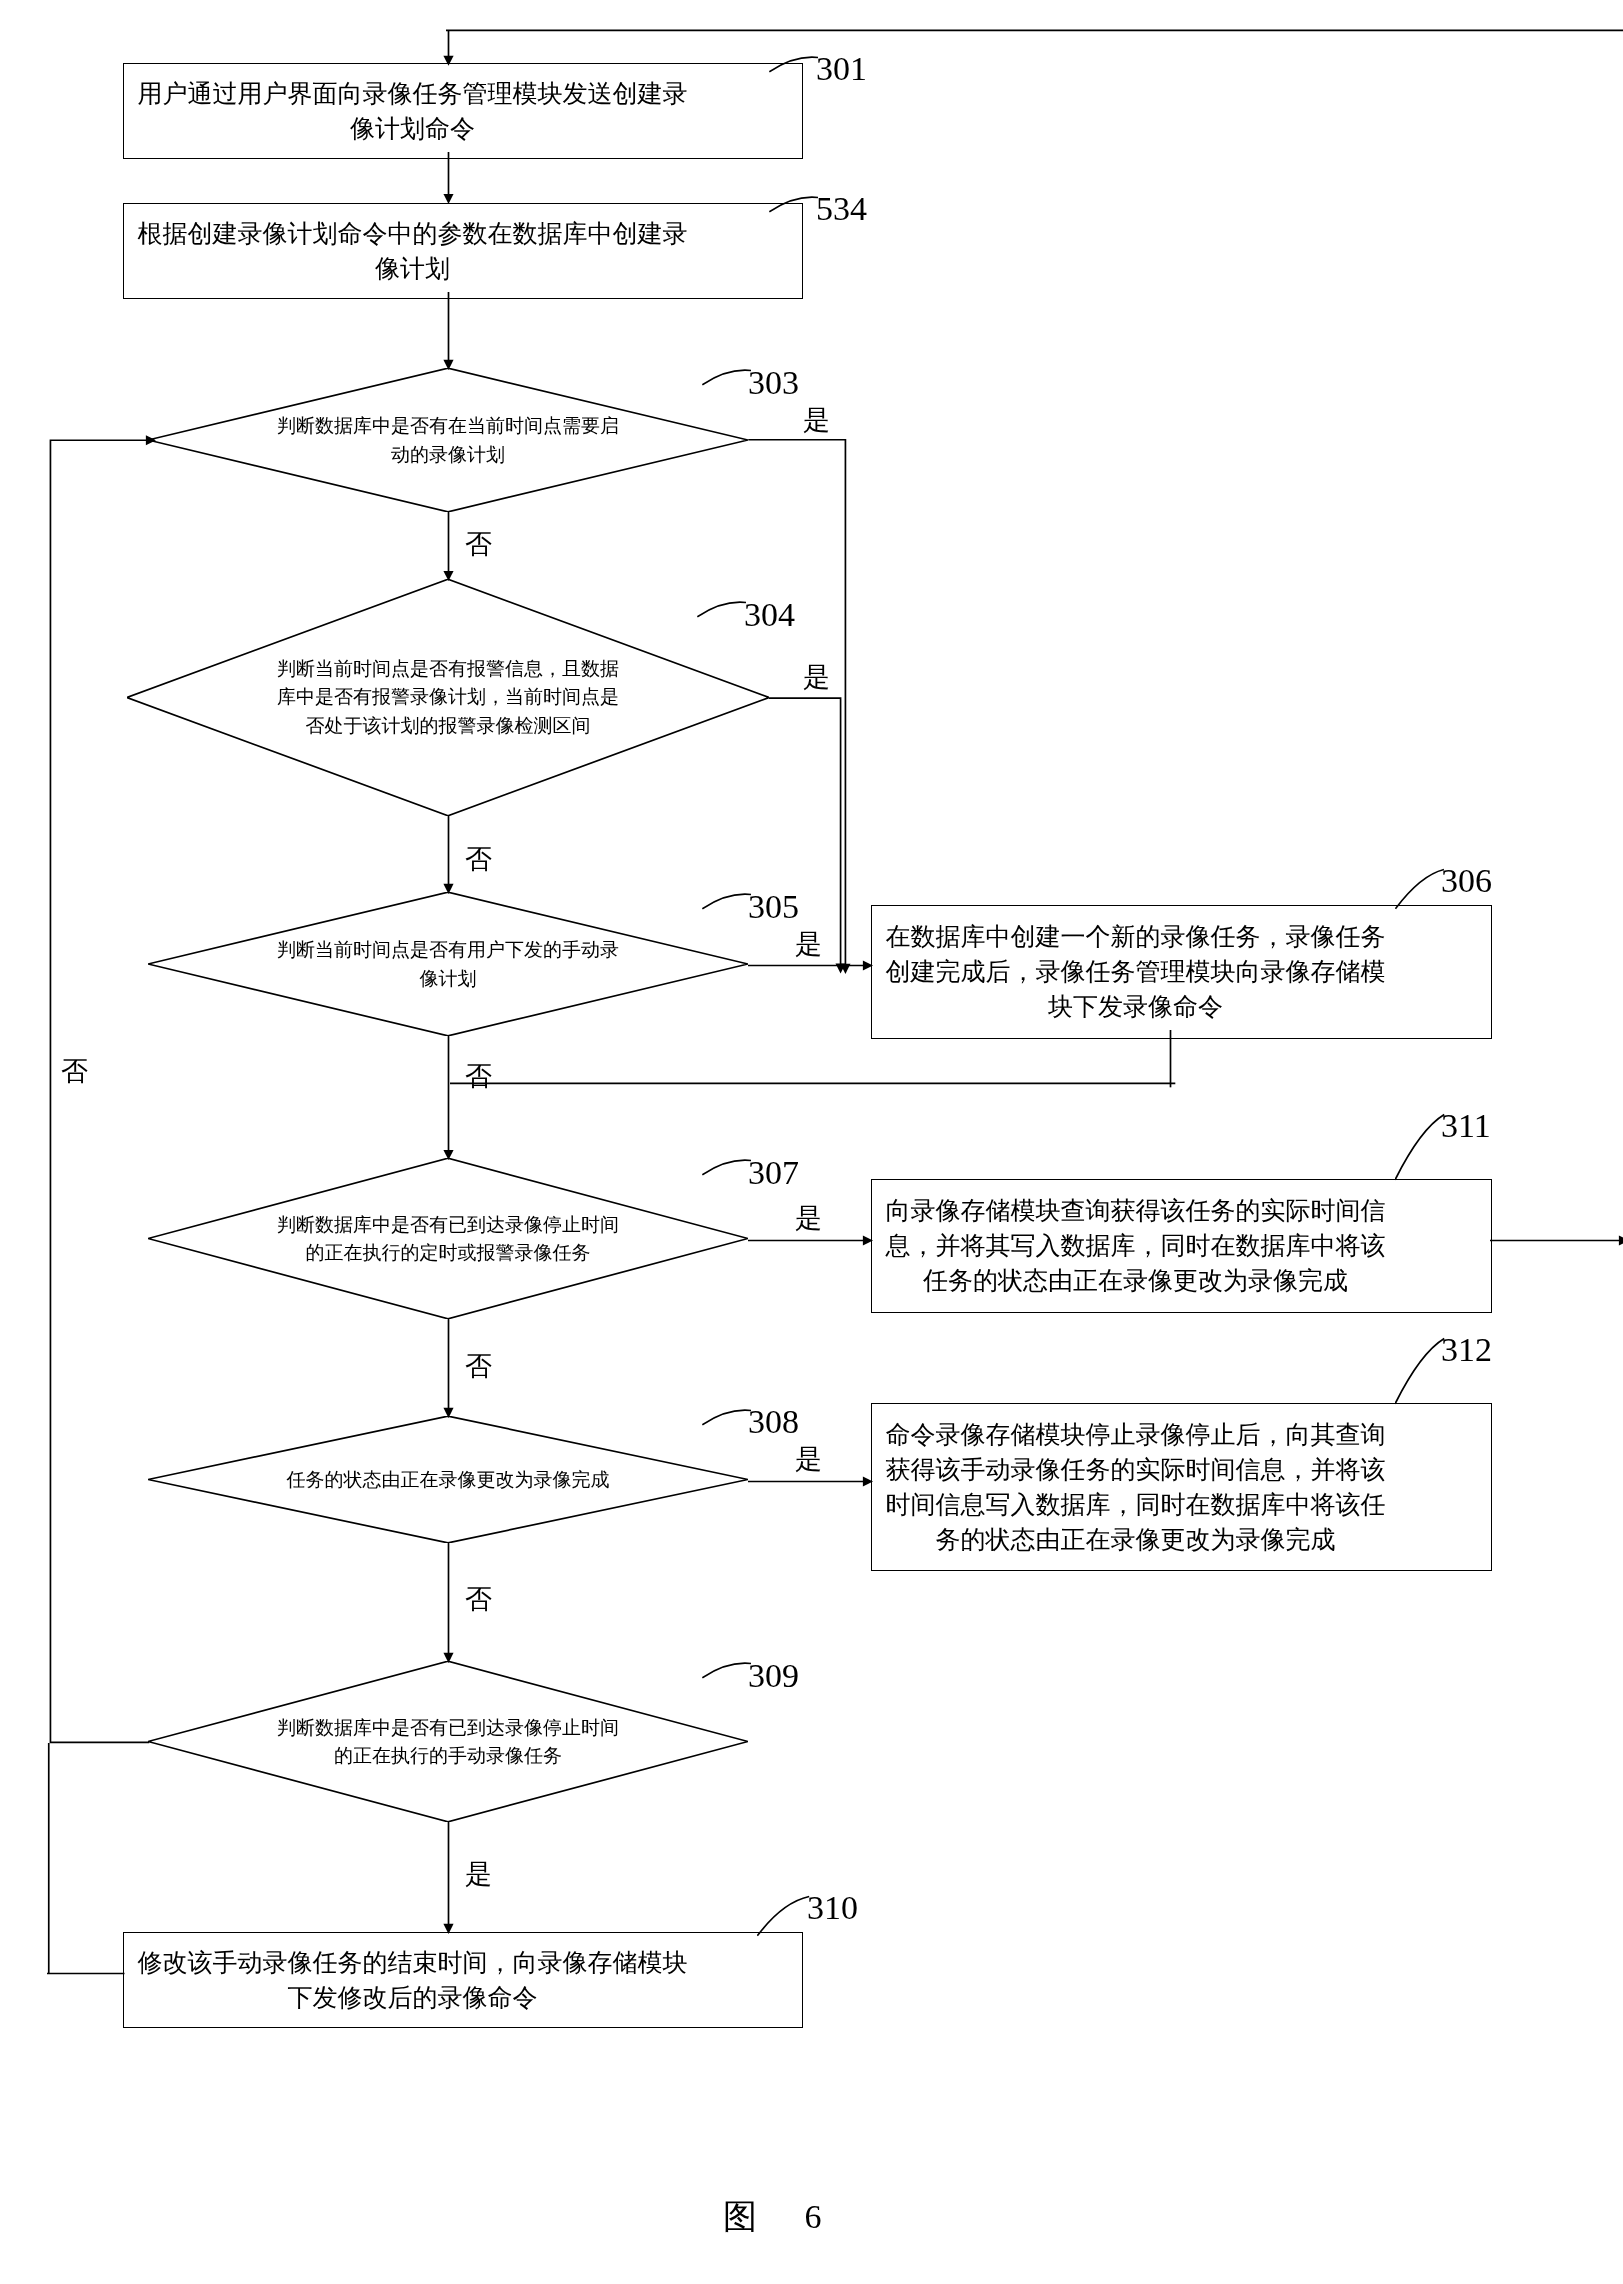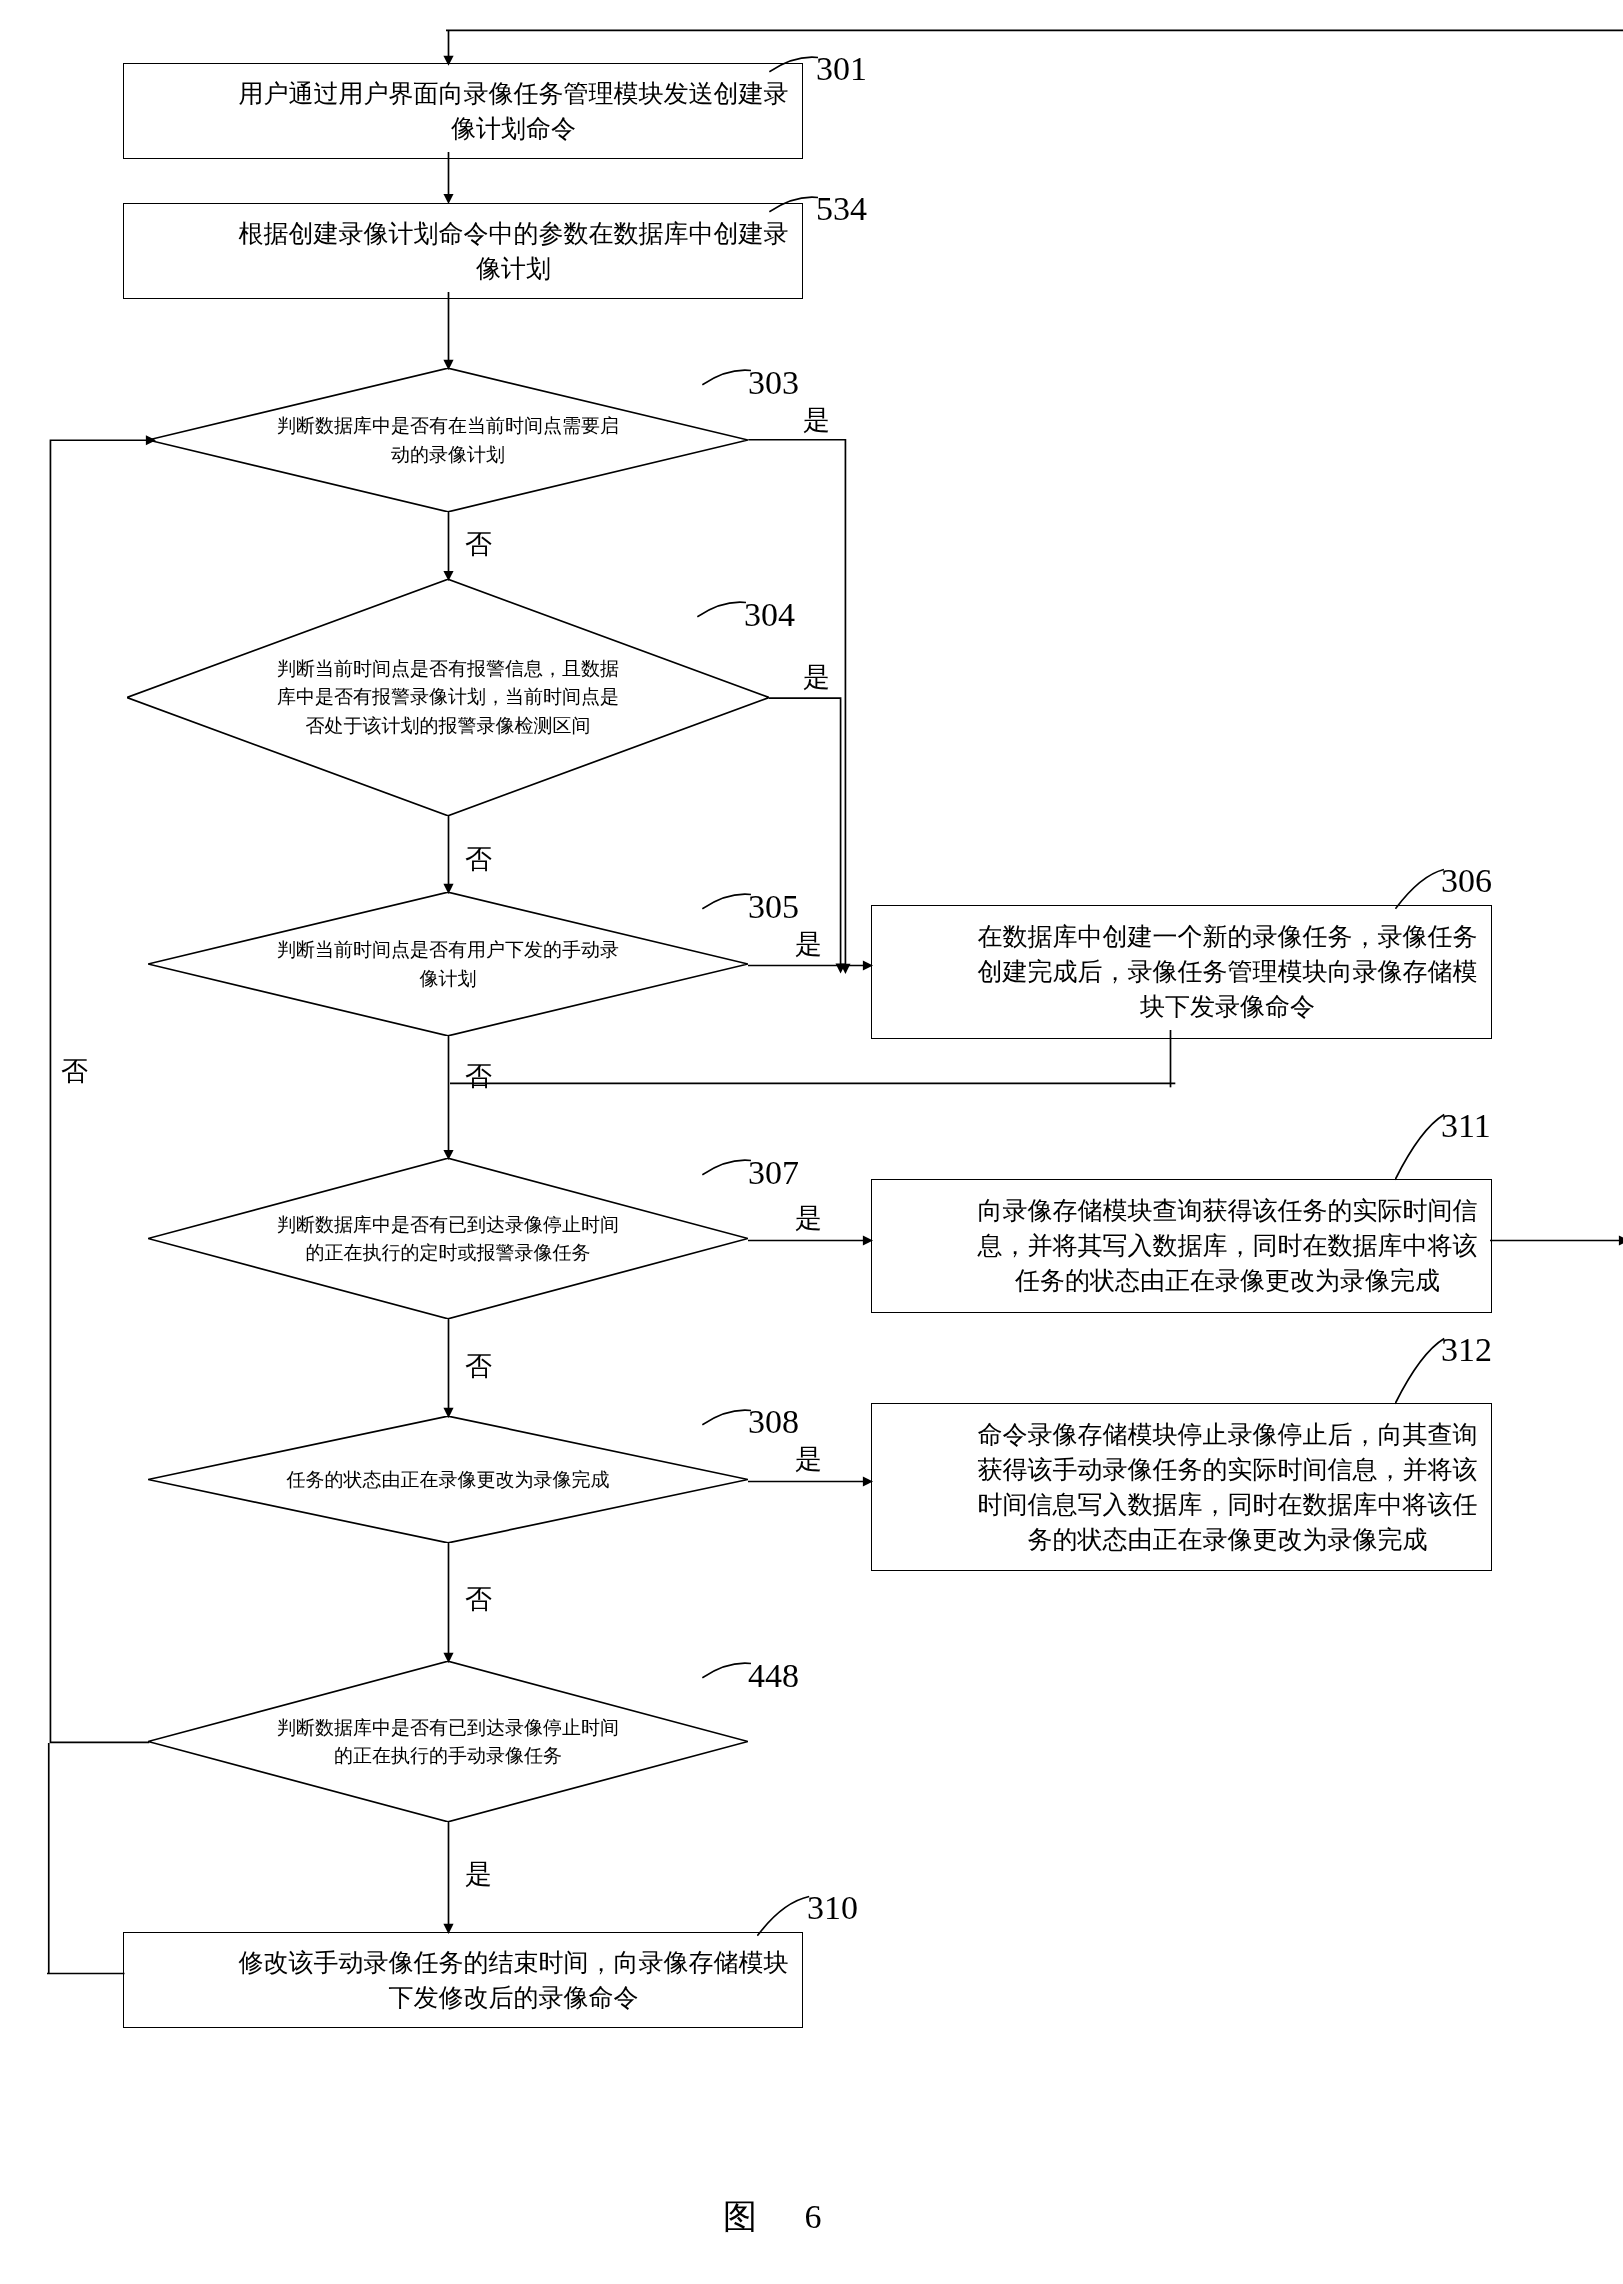--- a/index.html
+++ b/index.html
@@ -1,17 +1,17 @@
 <!DOCTYPE html>
 <html style="font-size:13.5px"><head>
 <meta charset="utf-8">
 <style>
 body{margin:0;padding:17px;font-family:"SimSun",serif;background:#fff}
 .canvas{position:relative;width:1624px;height:2284px}
-.box{position:absolute;border:1.7px solid #000;display:flex;align-items:center;justify-content:flex-end;text-align:center;padding:6.8px 13.5px;font-size:25px;line-height:1.4;background:#fff}
+.box{position:absolute;border:1.7px solid #000;display:flex;align-items:center;justify-content:flex-start;text-align:center;padding:6.8px 13.5px;font-size:25px;line-height:1.4;background:#fff}
 .diamond{position:absolute}
 .diamond svg{position:absolute;top:0;left:0}
 .diamond .dtext{position:absolute;top:50%;left:50%;transform:translate(-50%,-50%);text-align:center;font-size:19px;line-height:1.5;width:80%}
 .lbl{position:absolute;font-size:34px}
 .edge{position:absolute;font-size:27px}
 .arrow{position:absolute}
 .caption{position:absolute;font-size:34px;letter-spacing:6.8px}
 </style>
 </head>
 <body>
@@ -112,21 +112,21 @@
 <svg class="arrow" style="left:1378px;top:1319px;width:51px;height:72px" viewBox="0 0 60 85" width="51" height="72">
       <path d="M0 80 Q30 20 58 3" fill="none" stroke="#000" stroke-width="2"></path>
     </svg>
 
 <div class="diamond" style="left:131px;top:1644px;width:600px;height:161px">
 <svg width="600" height="161" viewBox="0 0 710 190">
         <polygon points="355,0 710,95 355,190 0,95" fill="#fff" stroke="#000" stroke-width="2"></polygon>
       </svg>
 <div class="dtext">判断数据库中是否有已到达录像停止时间<br>的正在执行的手动录像任务</div>
 </div>
-<div class="lbl" style="left:731px;top:1640px">448</div>
+<div class="lbl" style="left:731px;top:1640px">309</div>
 <svg class="arrow" style="left:685px;top:1644px;width:51px;height:21px" viewBox="0 0 60 25" width="51" height="21">
       <path d="M0 20 Q30 0 58 3" fill="none" stroke="#000" stroke-width="2"></path>
     </svg>
 
 <div class="box" style="left:106px;top:1915px;width:651px;height:80px">
       <span>修改该手动录像任务的结束时间，向录像存储模块<br>下发修改后的录像命令</span>
     </div>
 <div class="lbl" style="left:790px;top:1872px">310</div>
 <svg class="arrow" style="left:740px;top:1877px;width:55px;height:46px" viewBox="0 0 65 55" width="55" height="46">
       <path d="M0 50 Q30 10 62 3" fill="none" stroke="#000" stroke-width="2"></path>

